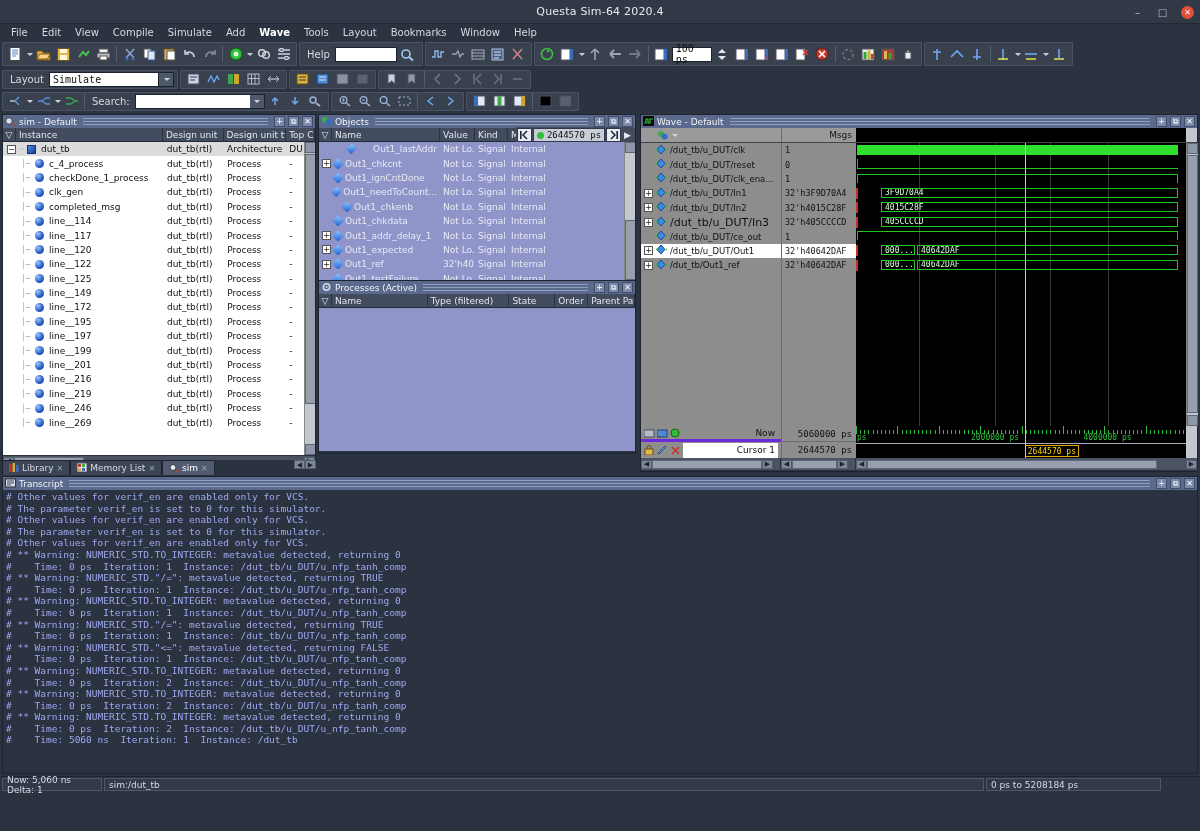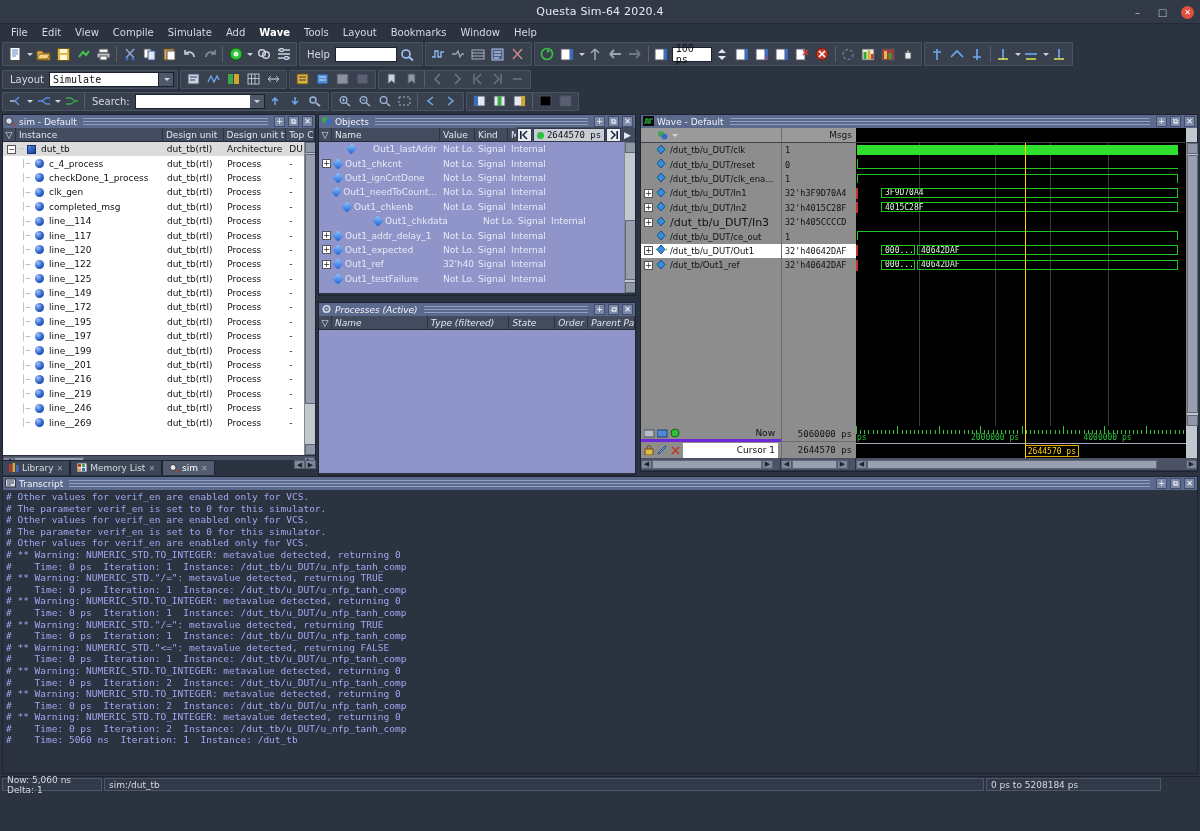--- a/index.html
+++ b/index.html
@@ -986,21 +986,21 @@
           <div class="row" style="color: rgb(232, 234, 245);">
             <div class="cell" style="width:121px;display:flex;align-items:center;gap:3px;padding-left:12px;">
               <span style="display:inline-block;width:9px"></span>
               <span class="diamond"></span>
               <span>Out1_chkenb</span>
             </div>
             <div class="cell" style="width:35px">Not Lo...</div>
             <div class="cell" style="width:33px">Signal</div>
             <div class="cell" style="width:45px">Internal</div>
           </div>
-          <div class="row" style="color: rgb(232, 234, 245); margin-left: 40px;">
+          <div class="row" style="color: rgb(232, 234, 245);">
             <div class="cell" style="width:121px;display:flex;align-items:center;gap:3px;padding-left:3px;">
               <span style="display:inline-block;width:9px"></span>
               <span class="diamond"></span>
               <span>Out1_chkdata</span>
             </div>
             <div class="cell" style="width:35px">Not Lo...</div>
             <div class="cell" style="width:33px">Signal</div>
             <div class="cell" style="width:45px">Internal</div>
           </div>
           <div class="row" style="color: rgb(232, 234, 245);">
@@ -1045,21 +1045,21 @@
           </div>
         </div>
       <div class="vscroll">
         <div class="vthumb" style="top:78px; height:60px;"></div>
         <div style="position:absolute;top:0;width:11px;height:11px;background:#8f98a8;border:1px solid #5f6878;"></div>
         <div style="position:absolute;bottom:0;width:11px;height:11px;background:#8f98a8;border:1px solid #5f6878;"></div>
       </div>
     </div>
   </div>
 
-  <div class="panel" style="left:318px; top:190px; width:318px; height:174px;font-style:italic;">
+  <div class="panel" style="left:318px; top:168px; width:318px; height:174px;">
     <div class="ptitle">
       <span>
         <svg width="11" height="10">
             <circle cx="5.5" cy="5" r="3.2" fill="none" stroke="#d6dbe6" stroke-width="1.6"></circle>
             <circle cx="5.5" cy="5" r="1" fill="#d6dbe6"></circle>
           </svg>
       </span>
       <span style="white-space:nowrap">Processes (Active)</span>
       <span class="tgrip"></span>
       <span class="pbtn">+</span>
@@ -1227,20 +1227,24 @@
             <div class="wline" style="left:1px;right:8px;top:2px;"></div>
             <div class="wvert" style="left:1px;top:2px;height:9px;"></div>
             <div class="wvert" style="right:8px;top:2px;height:9px;"></div>
           </div>
           <div class="wrow" style="top: 43.2px;">
             <div class="wbus" style="left:2px;right:8px;top:1.5px;">3F9D70A4</div>
             <div style="position:absolute;left:0px;top:1.5px;width:3px;height:11px;border-left:2px solid #c8302a;"></div>
           </div>
           <div class="wrow" style="top: 57.6px;">
             <div class="wbus" style="left:2px;right:8px;top:1.5px;">4015C28F</div>
+            <div style="position:absolute;left:0px;top:1.5px;width:3px;height:11px;border-left:2px solid #c8302a;"></div>
+          </div>
+          <div class="wrow" style="top: 72px;">
+            <div class="wbus" style="left:2px;right:8px;top:1.5px;">405CCCCD</div>
             <div style="position:absolute;left:0px;top:1.5px;width:3px;height:11px;border-left:2px solid #c8302a;"></div>
           </div>
           <div class="wrow" style="top: 86.4px;">
             <div class="wline" style="left:1px;right:8px;top:2px;"></div>
             <div class="wvert" style="left:1px;top:2px;height:9px;"></div>
             <div class="wvert" style="right:8px;top:2px;height:9px;"></div>
           </div>
           <div class="wrow" style="top: 100.8px;">
             <div class="wbus" style="left:2px;width:34px;top:1.5px;">000...</div>
             <div class="wbus" style="left:38px;right:8px;top:1.5px;">40642DAF</div>

